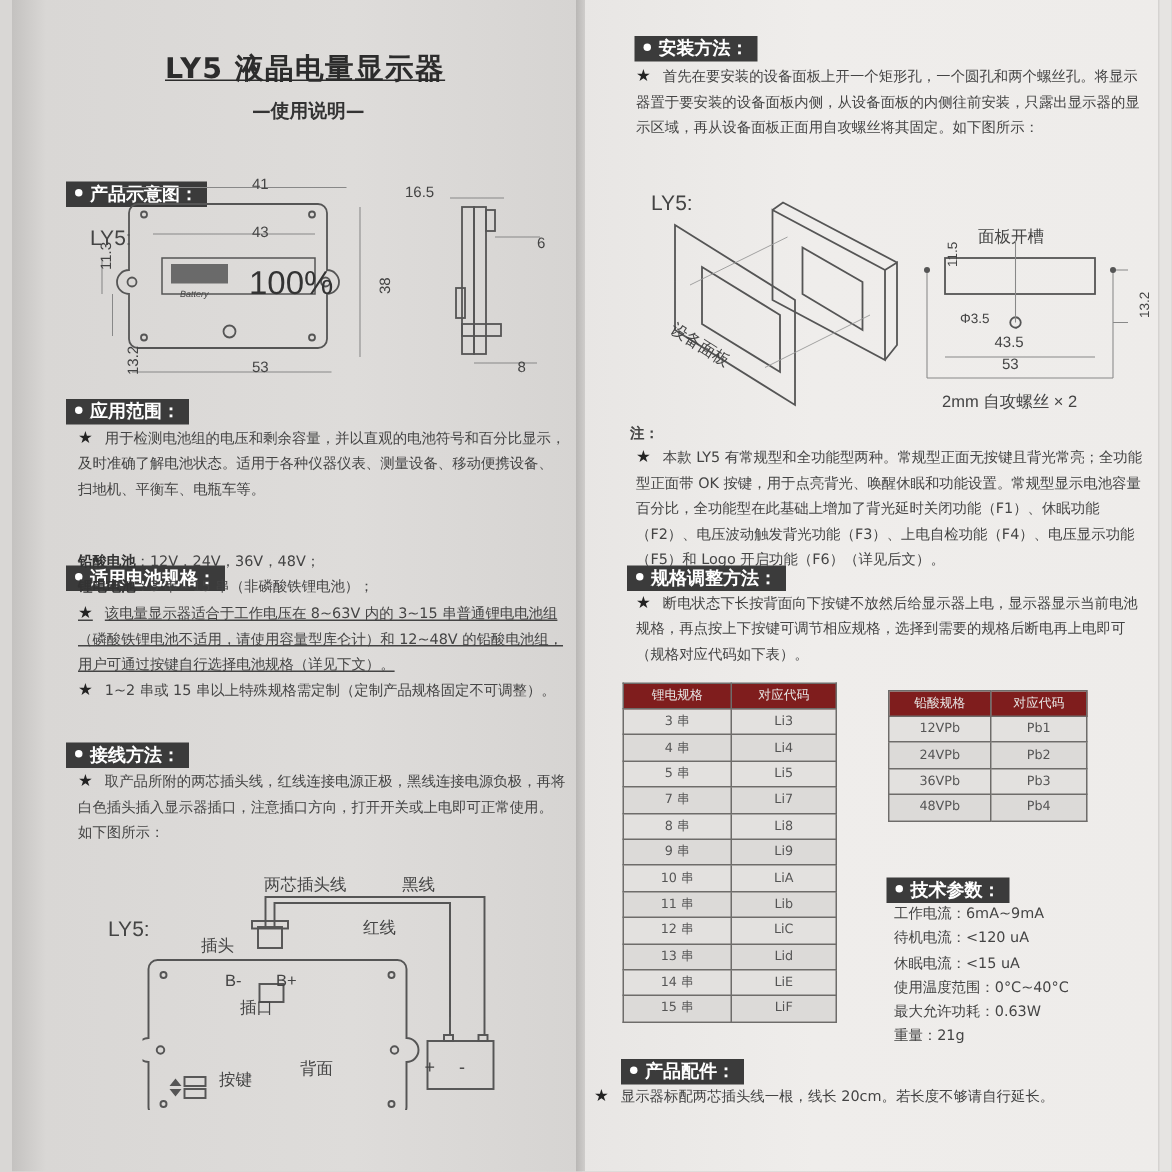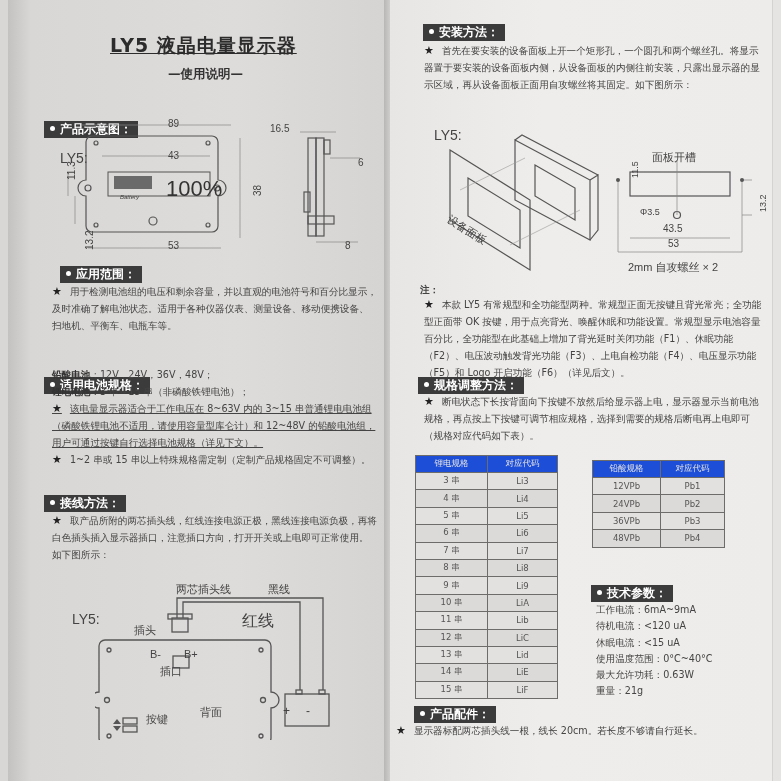--- a/index.html
+++ b/index.html
@@ -19,21 +19,21 @@
   .sec-head { position: absolute; background: #3b3b3b; color: #fff; font-size: 12px; font-weight: bold; padding: 1px 6px 1px 6px; height: 17px; line-height: 15px; white-space: nowrap; }
   .sec-head .dot { display: inline-block; width: 5px; height: 5px; border-radius: 50%; background: #fff; margin-right: 5px; vertical-align: middle; position: relative; top: -1px; }
 
   .para { position: absolute; font-size: 9.6px; line-height: 17px; color: #444; }
   .para .star { color: #222; font-size: 11px; margin-right: 8px; }
   .para b { color: #333; }
 
   .dim { position: absolute; font-size: 10px; color: #444; font-family: "Liberation Sans", sans-serif; }
 
   table.spec { position: absolute; border-collapse: collapse; font-size: 8.5px; color: #555; }
-  table.spec th { background: #1d4ed8; color: #e6e4e2; font-weight: normal; height: 17px; border: 1px solid #6e6c6a; }
+  table.spec th { background: #7f1d1d; color: #e6e4e2; font-weight: normal; height: 17px; border: 1px solid #6e6c6a; }
   table.spec td { border: 1px solid #6e6c6a; text-align: center; height: 17.4px; background: #e3e1df; }
   table.spec tr:nth-child(even) td { background: #dcdad8; }
 
   .tech { position: absolute; font-size: 9.6px; line-height: 16.3px; color: #444; }
 </style>
 </head>
 <body>
 
 <div class="page page-left"></div>
 <div class="page page-right"></div>
@@ -69,21 +69,21 @@
       <line x1="28" y1="130" x2="161" y2="130"></line>
       <line x1="180" y1="20" x2="180" y2="120"></line>
       <line x1="8" y1="54" x2="8" y2="78"></line>
       <line x1="15" y1="78" x2="15" y2="106"></line>
     </g>
     <rect x="54" y="58" width="38" height="13" fill="#6a6a6a"></rect>
   </svg>
   <div class="dim" style="left:166px; top:176px; font-size:22px; font-family:'Liberation Sans',sans-serif; color:#333;">100%</div>
   <div class="dim" style="left:120px; top:194px; font-size:6px; font-style:italic;">Battery</div>
 
-  <div class="dim" style="left:168px; top:118px;">89</div>
+  <div class="dim" style="left:168px; top:118px;">41</div>
   <div class="dim" style="left:168px; top:150px;">43</div>
   <div class="dim" style="left:66px; top:180px; transform:rotate(-90deg); transform-origin:left top;">11.3</div>
   <div class="dim" style="left:84px; top:250px; transform:rotate(-90deg); transform-origin:left top;">13.2</div>
   <div class="dim" style="left:168px; top:240px;">53</div>
   <div class="dim" style="left:252px; top:196px; transform:rotate(-90deg); transform-origin:left top;">38</div>
 
   <svg class="abs" style="left:300px; top:130px;" width="70" height="120">
     <g fill="none" stroke="#555" stroke-width="1.2">
       <rect x="8" y="8" width="8" height="98"></rect>
       <rect x="16" y="8" width="8" height="98"></rect>
@@ -95,21 +95,21 @@
       <line x1="0" y1="2" x2="36" y2="2"></line>
       <line x1="30" y1="28" x2="60" y2="28"></line>
       <line x1="16" y1="112" x2="58" y2="112"></line>
     </g>
   </svg>
   <div class="dim" style="left:270px; top:123px;">16.5</div>
   <div class="dim" style="left:358px; top:157px;">6</div>
   <div class="dim" style="left:345px; top:240px;">8</div>
 </div>
 
-<div class="sec-head" style="left:60px; top:266px;">
+<div class="sec-head" style="left:44px; top:266px;">
   <span class="dot"></span><span>应用范围：</span>
 </div>
 <div class="para" style="left:52px; top:283px; width:326px; text-indent:0;">
   <span class="star">★</span><span>用于检测电池组的电压和剩余容量，并以直观的电池符号和百分比显示，及时准确了解电池状态。适用于各种仪器仪表、测量设备、移动便携设备、扫地机、平衡车、电瓶车等。</span>
 </div>
 
 <div class="sec-head" style="left:44px; top:349px;margin-top:28px;">
   <span class="dot"></span><span>适用电池规格：</span>
 </div>
 <div class="para" style="left:52px; top:366px; width:326px;">
@@ -155,21 +155,21 @@
 
       <rect x="190" y="104" width="44" height="32"></rect>
       <rect x="201" y="100" width="6" height="4"></rect>
       <rect x="224" y="100" width="6" height="4"></rect>
     </g>
     <path d="M18 134 l4 -5 l4 5 z M18 136 l4 5 l4 -5 z" fill="#555"></path>
   </svg>
   <div class="dim" style="left:72px; top:611px; font-size:14px;">LY5:</div>
   <div class="dim" style="left:176px; top:582px; font-size:11px;">两芯插头线</div>
   <div class="dim" style="left:268px; top:582px; font-size:11px;">黑线</div>
-  <div class="dim" style="left:242px; top:611px; font-size:16px;">红线</div>
+  <div class="dim" style="left:242px; top:611px; font-size:11px;">红线</div>
   <div class="dim" style="left:134px; top:623px; font-size:11px;">插头</div>
   <div class="dim" style="left:150px; top:648px; font-size:11px;">B-</div>
   <div class="dim" style="left:184px; top:648px; font-size:11px;">B+</div>
   <div class="dim" style="left:160px; top:664px; font-size:11px;">插口</div>
   <div class="dim" style="left:146px; top:712px; font-size:11px;">按键</div>
   <div class="dim" style="left:200px; top:705px; font-size:11px;">背面</div>
   <div class="dim" style="left:283px; top:704px; font-size:12px;">+</div>
   <div class="dim" style="left:306px; top:704px; font-size:12px;">-</div>
 </div>
 
@@ -250,24 +250,20 @@
       </tr>
     <tr>
         <td>4 串</td>
         <td>Li4</td>
       </tr>
     <tr>
         <td>5 串</td>
         <td>Li5</td>
       </tr>
     <tr>
-        <td>6 串</td>
-        <td>Li6</td>
-      </tr>
-    <tr>
         <td>7 串</td>
         <td>Li7</td>
       </tr>
     <tr>
         <td>8 串</td>
         <td>Li8</td>
       </tr>
     <tr>
         <td>9 串</td>
         <td>Li9</td>

